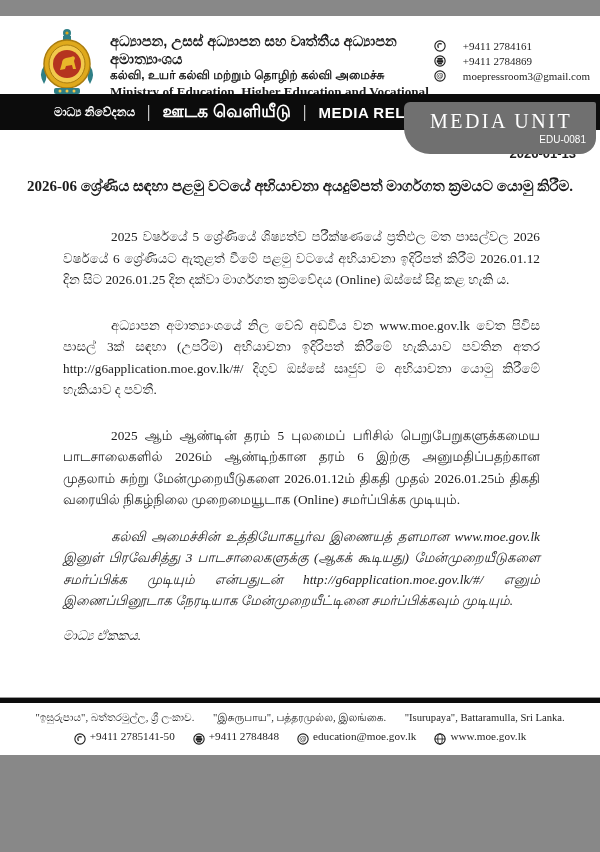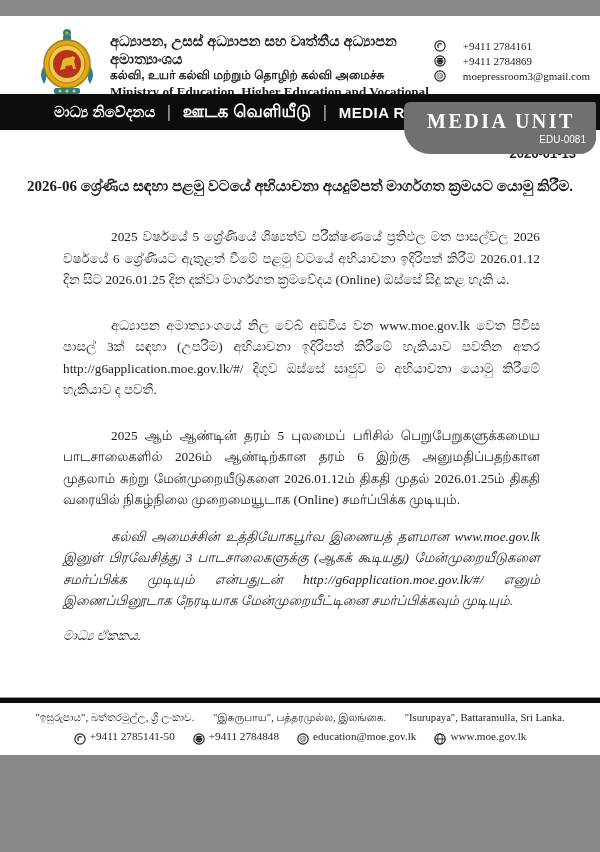--- a/index.html
+++ b/index.html
@@ -16,34 +16,34 @@
   .ministry-ta{font-weight:bold;font-size:12px;font-family:"Liberation Sans","DejaVu Sans",sans-serif;}
   .ministry-en{font-weight:bold;font-size:13.2px;font-family:"Liberation Serif","DejaVu Serif",serif;margin-top:1px;}
   .contact-block{flex:0 0 148px;margin-top:10px;font-size:11px;font-family:"Liberation Serif","DejaVu Serif",serif;}
   .contact-line{display:flex;align-items:center;margin-bottom:3px;white-space:nowrap;gap:12px;}
   .cicon{width:12px;height:12px;margin-right:5px;flex:0 0 12px;color:#1c1c1c;}
   
   .release-bar{
     height:36px;background:#0c0c0c;color:#fff;display:flex;align-items:center;
     padding-left:54px;box-sizing:border-box;position:relative;z-index:1;
   }
-  .rb-si{font-weight:bold;font-size:15px;font-family:"Liberation Sans","DejaVu Sans",sans-serif;}
+  .rb-si{font-weight:bold;font-size:12px;font-family:"Liberation Sans","DejaVu Sans",sans-serif;}
   .rb-ta{font-weight:bold;font-size:17px;font-family:"Liberation Sans","DejaVu Sans",sans-serif;}
   .rb-en{font-weight:bold;font-size:15px;letter-spacing:.5px;font-family:"Liberation Sans","DejaVu Sans",sans-serif;}
   .rb-sep{margin:0 12px;font-size:17px;font-weight:normal;}
   
   .media-unit-badge{
     position:absolute;top:86px;right:4px;width:192px;height:52px;z-index:2;
     background:#707070;border-radius:6px 2px 16px 26px;
     display:flex;flex-direction:column;justify-content:center;align-items:center;
     box-sizing:border-box;padding:4px 10px 6px 12px;
   }
   .mu-label{
     color:#fff;font-family:"Liberation Serif","DejaVu Serif",serif;
-    font-weight:bold;font-size:20px;letter-spacing:2.5px;white-space:nowrap;
+    font-weight:normal;font-size:20px;letter-spacing:2.5px;white-space:nowrap;
   }
   .mu-code{align-self:flex-end;color:#fff;font-size:10px;font-family:"Liberation Sans","DejaVu Sans",sans-serif;margin-top:1px;}
   
   .date-row{text-align:right;padding-right:24px;margin-top:16px;
     font-family:"Liberation Sans","DejaVu Sans",sans-serif;font-weight:bold;font-size:13px;}
   
   .title-block{margin-top:12px;text-align:center;font-weight:bold;font-size:15px;line-height:1.8;}
   
   .body-block{margin:26px 60px 0 63px;font-size:13.3px;}
   .para{text-align:justify;text-indent:48px;line-height:1.62;margin:0 0 15px 0;}

